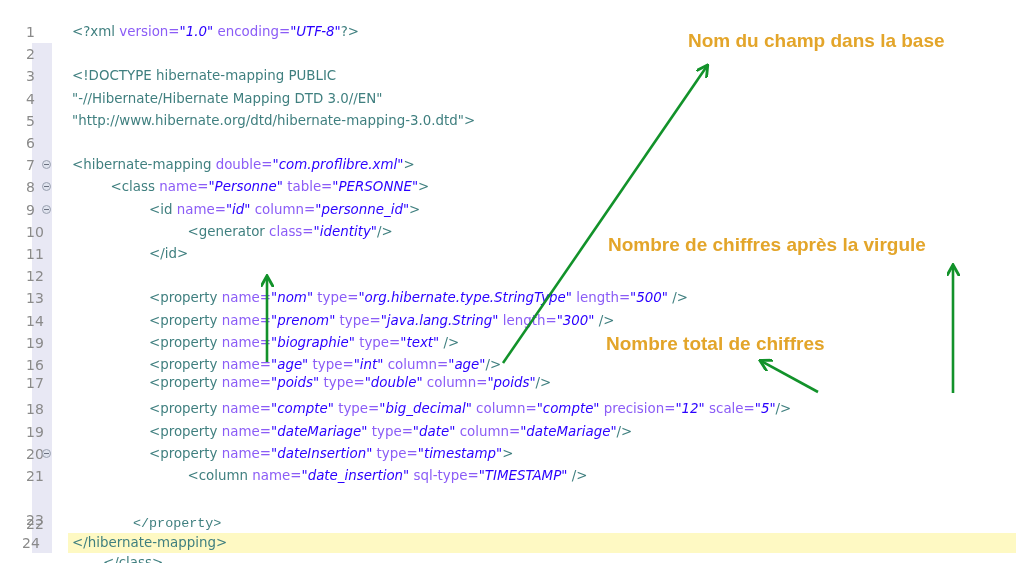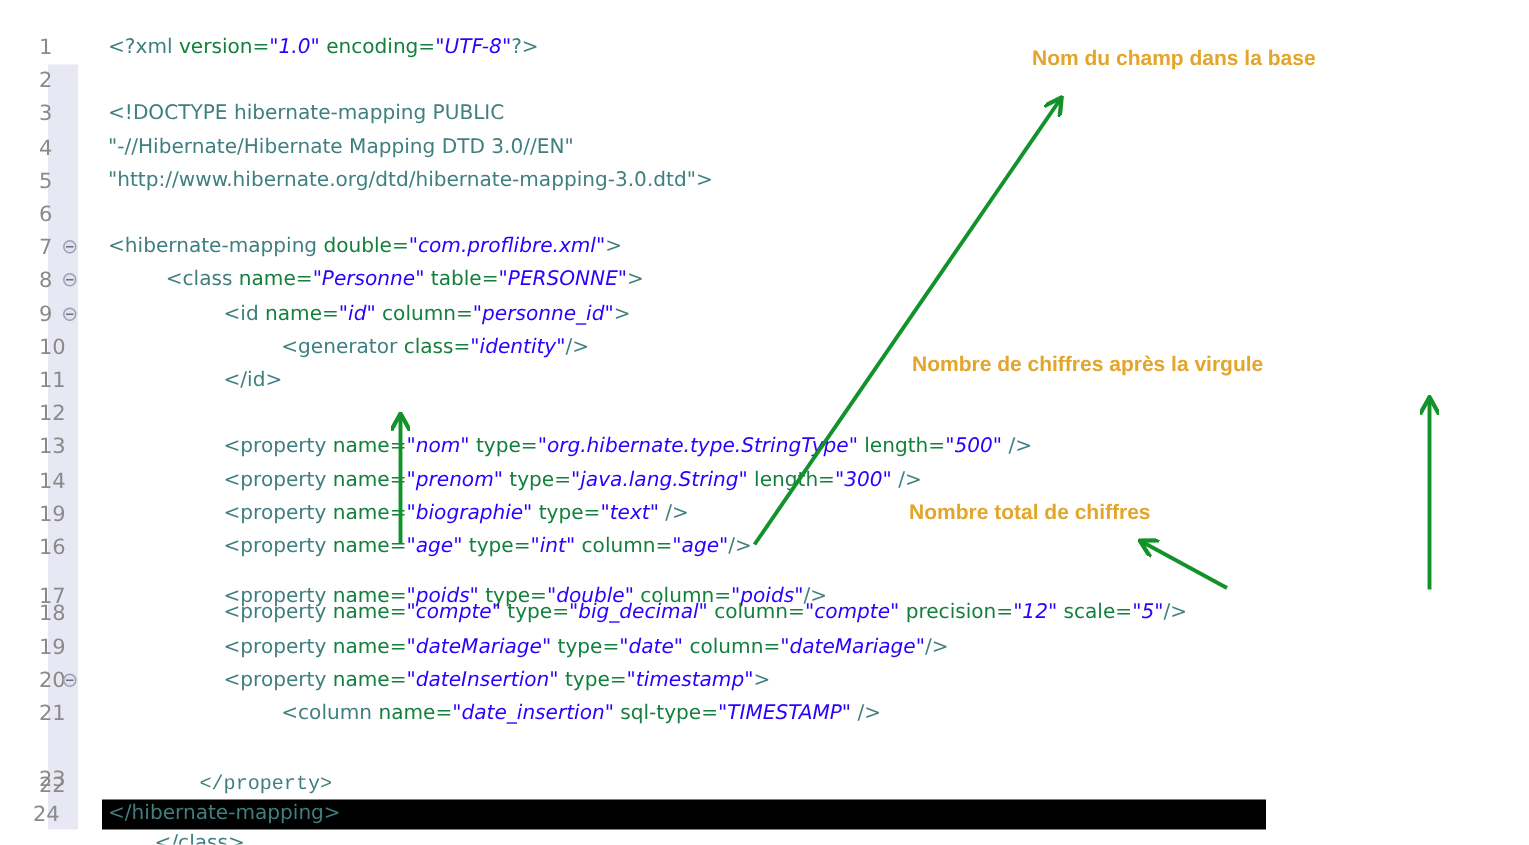--- a/index.html
+++ b/index.html
@@ -1,31 +1,31 @@
 <!DOCTYPE html>
 <html><head>
 <meta charset="utf-8">
 <style>
   html, body { margin: 0; padding: 0; background: #ffffff; }
   body { width: 1019px; height: 563px; position: relative; overflow: hidden; font-family: "DejaVu Sans", sans-serif; }
   .editor { position: absolute; left: 0; top: 0; width: 1019px; height: 563px; }
   .gutter { position: absolute; left: 32px; top: 43px; width: 20px; height: 510px; background: #e8e8f4; }
   .line { position: absolute; left: 0; height: 20px; width: 1000px; font-size: 13.4px; line-height: 20px; white-space: pre; }
-  .line.current { background: #000000; left: 68px; width: 776px; }
+  .line.current { background: #fef9c3; left: 68px; width: 948px; }
   .line.current .ln { left: -46px; }
   .line.current .code { left: 4px; }
   .ln { position: absolute; left: 26px; width: 28px; text-align: left; color: #8a8a8a; font-family: "DejaVu Sans", sans-serif; font-size: 14px; }
   .fold { position: absolute; left: 42px; top: 5px; width: 9px; height: 9px; border: 1px solid #9aa0b0; border-radius: 50%; background: #dfe3ee; box-sizing: border-box; }
   .fold::after { content: ""; position: absolute; left: 1px; top: 3px; width: 5px; height: 1px; background: #6a7080; }
   .code { position: absolute; left: 72px; font-family: "DejaVu Sans", sans-serif; color: #3f7f7f; letter-spacing: 0; }
   .t { color: #3f7f7f; }
-  .a { color: #15803d; }
+  .a { color: #8b5cf6; }
   .v { color: #2a00ff; font-style: italic; }
   .d { color: #3f7f7f; }
-  .note { position: absolute; color: #e3a52a; font-family: "Liberation Sans", sans-serif; font-weight: bold; font-size: 14px; white-space: nowrap; }
+  .note { position: absolute; color: #e3a52a; font-family: "Liberation Sans", sans-serif; font-weight: bold; font-size: 19px; white-space: nowrap; }
   svg.arrows { position: absolute; left: 0; top: 0; width: 1019px; height: 563px; pointer-events: none; }
 </style>
 </head>
 <body>
 
 <div class="editor">
   <div class="gutter"></div>
   <div id="lines">
       <div class="line" style="top: 22px;"><span class="ln">1</span><span class="code" style="left: 72px;"><span class="t">&lt;?xml </span><span class="a">version=</span><span class="v">"1.0"</span><span class="a"> encoding=</span><span class="v">"UTF-8"</span><span class="t">?&gt;</span></span></div>
       <div class="line" style="top: 44.2px;"><span class="ln">2</span><span class="code" style="left: 72px;"></span></div>
@@ -36,21 +36,21 @@
       <div class="line" style="top: 155.2px;"><span class="ln">7</span><span class="fold"></span><span class="code" style="left: 72px;"><span class="t">&lt;hibernate-mapping </span><span class="a">double=</span><span class="v">"com.proflibre.xml"</span><span class="t">&gt;</span></span></div>
       <div class="line" style="top: 177.4px;"><span class="ln">8</span><span class="fold"></span><span class="code" style="left: 110.5px;"><span class="t">&lt;class </span><span class="a">name=</span><span class="v">"Personne"</span><span class="a"> table=</span><span class="v">"PERSONNE"</span><span class="t">&gt;</span></span></div>
       <div class="line" style="top: 199.6px;"><span class="ln">9</span><span class="fold"></span><span class="code" style="left: 149px;"><span class="t">&lt;id </span><span class="a">name=</span><span class="v">"id"</span><span class="a"> column=</span><span class="v">"personne_id"</span><span class="t">&gt;</span></span></div>
       <div class="line" style="top: 221.8px;"><span class="ln">10</span><span class="code" style="left: 187.5px;"><span class="t">&lt;generator </span><span class="a">class=</span><span class="v">"identity"</span><span class="t">/&gt;</span></span></div>
       <div class="line" style="top: 244px;"><span class="ln">11</span><span class="code" style="left: 149px;"><span class="t">&lt;/id&gt;</span></span></div>
       <div class="line" style="top: 266.2px;"><span class="ln">12</span><span class="code" style="left: 72px;"></span></div>
       <div class="line" style="top: 288.4px;"><span class="ln">13</span><span class="code" style="left: 149px;"><span class="t">&lt;property </span><span class="a">name=</span><span class="v">"nom"</span><span class="a"> type=</span><span class="v">"org.hibernate.type.StringType"</span><span class="a"> length=</span><span class="v">"500"</span><span class="t"> /&gt;</span></span></div>
       <div class="line" style="top: 310.6px;"><span class="ln">14</span><span class="code" style="left: 149px;"><span class="t">&lt;property </span><span class="a">name=</span><span class="v">"prenom"</span><span class="a"> type=</span><span class="v">"java.lang.String"</span><span class="a"> length=</span><span class="v">"300"</span><span class="t"> /&gt;</span></span></div>
       <div class="line" style="top: 332.8px;"><span class="ln">19</span><span class="code" style="left: 149px;"><span class="t">&lt;property </span><span class="a">name=</span><span class="v">"biographie"</span><span class="a"> type=</span><span class="v">"text"</span><span class="t"> /&gt;</span></span></div>
       <div class="line" style="top: 355px;"><span class="ln">16</span><span class="code" style="left: 149px;"><span class="t">&lt;property </span><span class="a">name=</span><span class="v">"age"</span><span class="a"> type=</span><span class="v">"int"</span><span class="a"> column=</span><span class="v">"age"</span><span class="t">/&gt;</span></span></div>
-      <div class="line" style="top: 388px;"><span class="ln">17</span><span class="code" style="left: 149px;"><span class="t">&lt;property </span><span class="a">name=</span><span class="v">"poids"</span><span class="a"> type=</span><span class="v">"double"</span><span class="a"> column=</span><span class="v">"poids"</span><span class="t">/&gt;</span></span></div>
+      <div class="line" style="top: 373px;"><span class="ln">17</span><span class="code" style="left: 149px;"><span class="t">&lt;property </span><span class="a">name=</span><span class="v">"poids"</span><span class="a"> type=</span><span class="v">"double"</span><span class="a"> column=</span><span class="v">"poids"</span><span class="t">/&gt;</span></span></div>
       <div class="line" style="top: 399.4px;"><span class="ln">18</span><span class="code" style="left: 149px;"><span class="t">&lt;property </span><span class="a">name=</span><span class="v">"compte"</span><span class="a"> type=</span><span class="v">"big_decimal"</span><span class="a"> column=</span><span class="v">"compte"</span><span class="a"> precision=</span><span class="v">"12"</span><span class="a"> scale=</span><span class="v">"5"</span><span class="t">/&gt;</span></span></div>
       <div class="line" style="top: 421.6px;"><span class="ln">19</span><span class="code" style="left: 149px;"><span class="t">&lt;property </span><span class="a">name=</span><span class="v">"dateMariage"</span><span class="a"> type=</span><span class="v">"date"</span><span class="a"> column=</span><span class="v">"dateMariage"</span><span class="t">/&gt;</span></span></div>
       <div class="line" style="top: 443.8px;"><span class="ln">20</span><span class="fold"></span><span class="code" style="left: 149px;"><span class="t">&lt;property </span><span class="a">name=</span><span class="v">"dateInsertion"</span><span class="a"> type=</span><span class="v">"timestamp"</span><span class="t">&gt;</span></span></div>
       <div class="line" style="top: 466px;"><span class="ln">21</span><span class="code" style="left: 187.5px;"><span class="t">&lt;column </span><span class="a">name=</span><span class="v">"date_insertion"</span><span class="a"> sql-type=</span><span class="v">"TIMESTAMP"</span><span class="t"> /&gt;</span></span></div>
       <div class="line" style="top: 488.2px; margin-top: 26px;"><span class="ln">22</span><span class="code" style="left: 133px; font-family: Liberation Mono, monospace;"><span class="t">&lt;/property&gt;</span></span></div>
       <div class="line" style="top: 510.4px;"><span class="ln">23</span><span class="code" style="left: 103px; margin-top: 43px;"><span class="t">&lt;/class&gt;</span></span></div>
       <div class="line current" style="top: 532.6px;"><span class="ln">24</span><span class="code" style="left: 4px;"><span class="t">&lt;/hibernate-mapping&gt;</span></span></div>
     </div>
 
   <div class="note" style="left:688px; top:30px;">Nom du champ dans la base</div>

